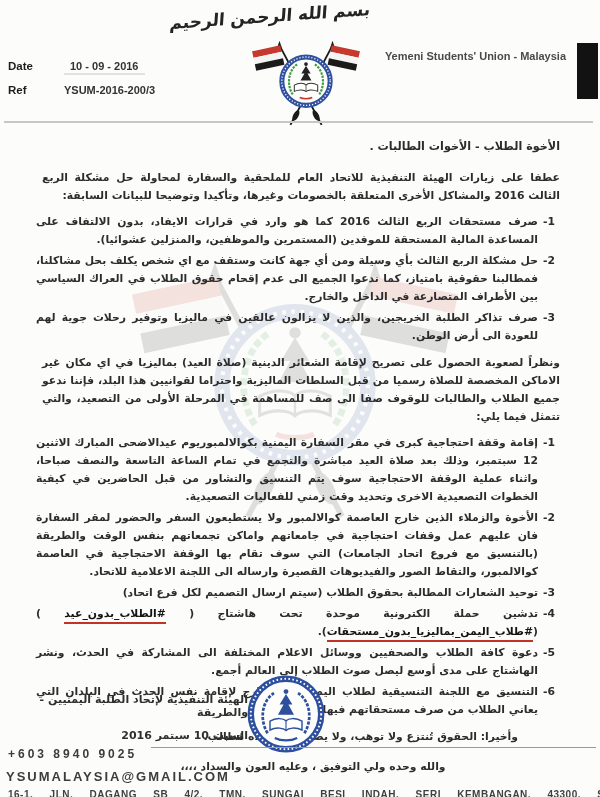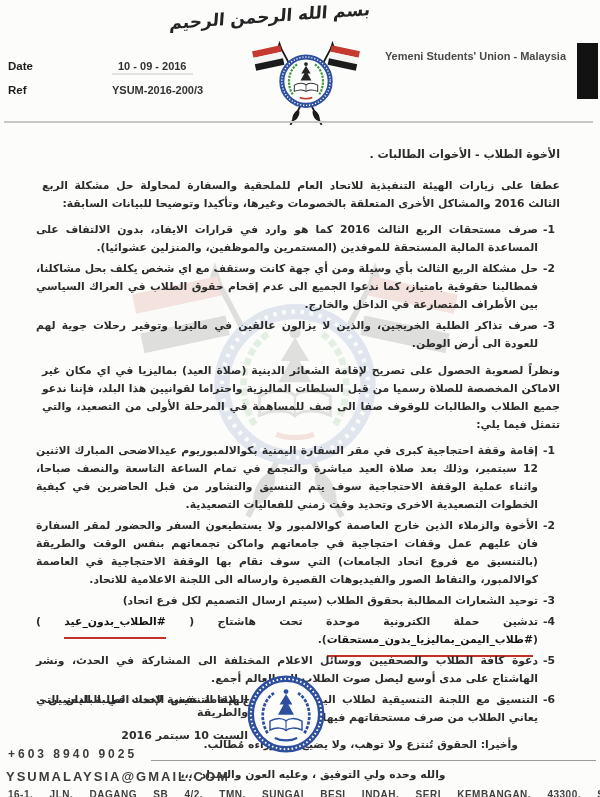--- a/index.html
+++ b/index.html
@@ -8,48 +8,48 @@
   
   .bismillah{position:absolute;left:165px;top:6px;width:210px;text-align:center;
      font-size:17px;font-weight:bold;color:#242424;transform:rotate(-4deg) skewX(-8deg);}
   .logo{position:absolute;left:236px;top:36px;width:140px;height:92px;}
   .org-names{position:absolute;right:34px;top:47px;text-align:right;direction:rtl;}
   .org-ar{font-size:14.5px;font-weight:bold;color:#3a3a3a;}
   .org-en{font-size:11px;font-weight:bold;color:#4a4a4a;margin-top:3px;
           font-family:"Liberation Sans",sans-serif;direction:ltr;}
   .black-bar{position:absolute;right:2px;top:43px;width:21px;height:56px;background:#121212;}
   .meta{position:absolute;left:8px;top:60px;font-family:"Liberation Sans",sans-serif;}
-  .meta-row{display:flex;align-items:baseline;margin-bottom:9px;gap:48px;}
+  .meta-row{display:flex;align-items:baseline;margin-bottom:9px;}
   .meta-label{font-size:11.5px;font-weight:bold;color:#1e1e1e;width:36px;}
   .meta-value{font-size:11px;font-weight:bold;color:#333;margin-left:20px;}
   .underlined{border-bottom:2px solid #e2e2e0;padding:0 6px 1px 6px;}
   .header-rule{position:absolute;left:4px;right:7px;top:121px;border-top:2px solid #c7c7c5;}
   
   .watermark{position:absolute;left:130px;top:248px;width:330px;height:278px;opacity:0.13;
              pointer-events:none;}
   
   .letter-body{position:absolute;left:36px;right:40px;top:138px;direction:rtl;
      font-size:10.8px;font-weight:bold;line-height:18px;color:#2c2c2c;text-align:justify;}
-  .salutation{margin:8px 0 13px 0;font-size:11.2px;}
+  .salutation{margin:0 0 13px 0;font-size:11.2px;}
   .para{margin:0 0 8px 6px;}
   .lead{margin-bottom:9px;}
   .list{list-style:none;margin:0 0 9px 0;padding:0;}
   .item{display:flex;gap:5px;margin-bottom:3px;}
   .num{direction:ltr;min-width:17px;text-align:left;flex:0 0 auto;}
   .num::before{content:"-";}
   .txt{flex:1;text-align:justify;}
-  .hashtag{color:#141414;border-bottom:2px solid #c23327;padding-bottom:9px;}
+  .hashtag{color:#141414;border-bottom:2px solid #c23327;padding-bottom:2px;}
   .closing1{margin:9px 42px 12px 0;text-align:right;}
   .closing2{margin:0;text-align:center;padding-left:30px;}
   
   .footer-logo{position:absolute;left:246px;top:674px;width:80px;height:80px;}
   .sig{position:absolute;right:352px;top:693px;text-align:right;direction:rtl;
        font-size:11px;font-weight:bold;color:#2e2e2e;}
   .sig-date{margin-top:10px;padding-left:17px;}
-  .phone-row{position:absolute;left:8px;right:4px;top:747px;display:flex;align-items:flex-end;gap:14px;}
+  .phone-row{position:absolute;left:8px;right:4px;top:747px;display:flex;align-items:flex-start;gap:14px;}
   .phone{font-family:"Liberation Sans",sans-serif;font-size:12px;font-weight:bold;
          letter-spacing:3px;color:#3c3c3c;white-space:nowrap;}
   .phone-rule{flex:1;border-top:1.5px solid #9a9a98;}
   .email{position:absolute;left:6px;top:769px;font-family:"Liberation Sans",sans-serif;
          font-size:13px;font-weight:bold;letter-spacing:2px;color:#3c3c3c;}
   .address{position:absolute;left:8px;right:0;top:789px;font-family:"Liberation Sans",sans-serif;
          font-size:10px;font-weight:bold;letter-spacing:0.5px;word-spacing:13px;color:#3f3f3f;
          white-space:nowrap;overflow:hidden;}
   svg{display:block;}
 </style>

